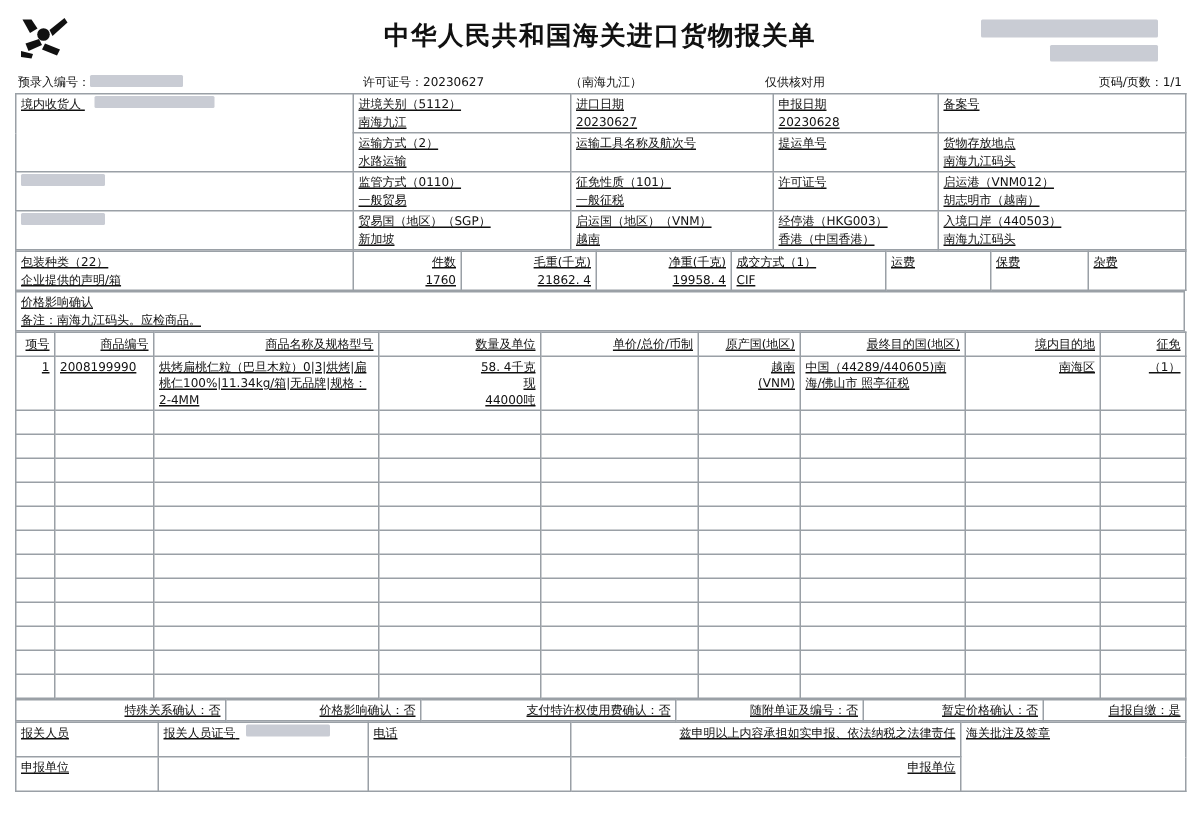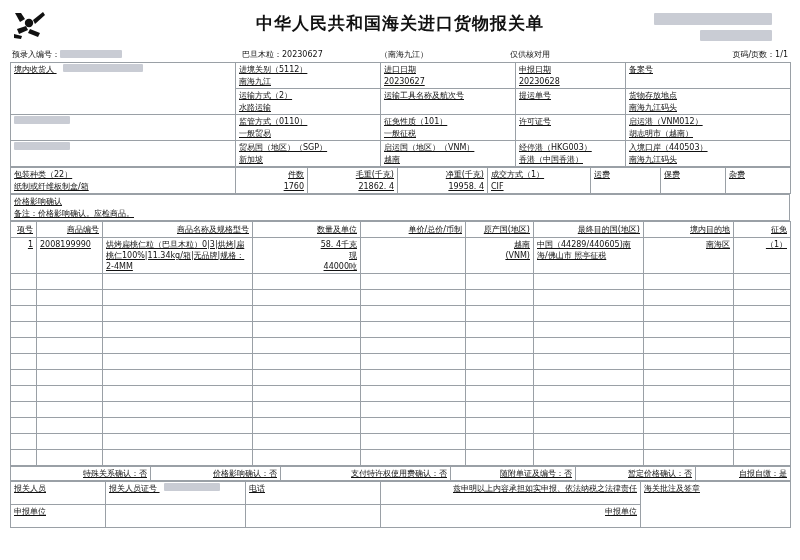--- a/index.html
+++ b/index.html
@@ -83,21 +83,21 @@
     <div class="title">中华人民共和国海关进口货物报关单</div>
     <span class="redact hdr-redact1"></span>
     <span class="redact hdr-redact2"></span>
   </div>
 
   <div class="subline">
     <span class="c1">
       <span>预录入编号：</span><span class="redact rd"></span>
     </span>
     <span class="c2">
-      <span>巴旦木粒：</span><span>20230627</span>
+      <span>许可证号：</span><span>20230627</span>
     </span>
     <span class="c3">（南海九江）</span>
     <span class="c4">仅供核对用</span>
     <span class="c5">页码/页数：1/1</span>
   </div>
 
   <table>
     <colgroup>
       <col style="width:225px">
         <col style="width:145px">
@@ -199,21 +199,21 @@
       <col style="width:90px">
         <col style="width:103px">
         <col style="width:70px">
       <col style="width:65px">
         <col style="width:65px">
     </colgroup>
     <tbody>
         <tr>
       <td>
         <span>包装种类（22）</span>
-        <span class="val">纸制或纤维板制盒/箱</span>
+        <span class="val">企业提供的声明/箱</span>
       </td>
       <td class="ctr">
         <span>件数</span>
         <span class="val">1760</span>
       </td>
       <td class="ctr">
         <span>毛重(千克)</span>
         <span class="val">21862. 4</span>
       </td>
       <td class="ctr">
@@ -238,21 +238,21 @@
       </td>
     </tr>
   </tbody>
     </table>
 
   <table>
     <tbody>
     <tr>
       <td style="height:22px">
         <span>价格影响确认</span>
-        <span class="val"><span>备注：</span><span>价格影响确认。应检商品。</span></span>
+        <span class="val"><span>备注：</span><span>南海九江码头。应检商品。</span></span>
       </td>
     </tr>
   </tbody>
     </table>
 
   <div style="position:relative">
   <table class="goods">
     <colgroup>
       <col style="width:26px">
           <col style="width:66px">

